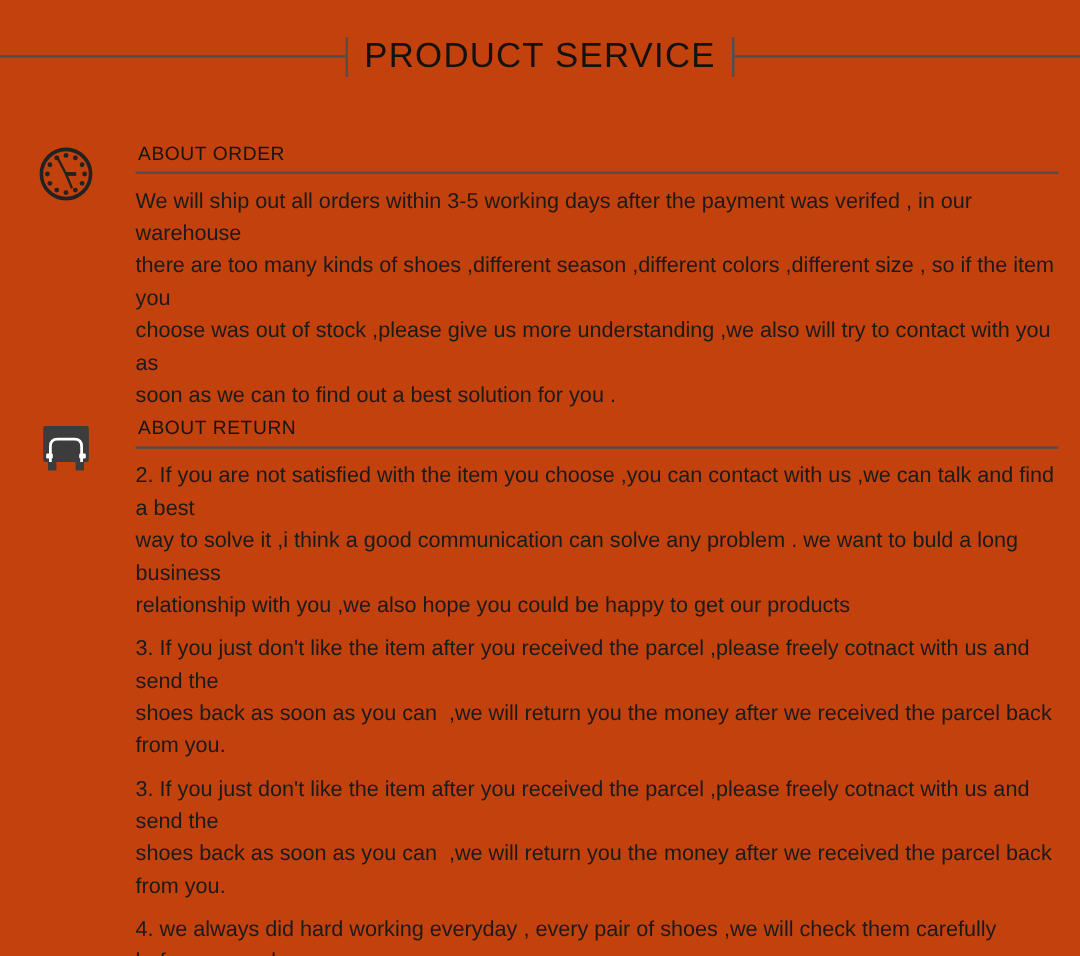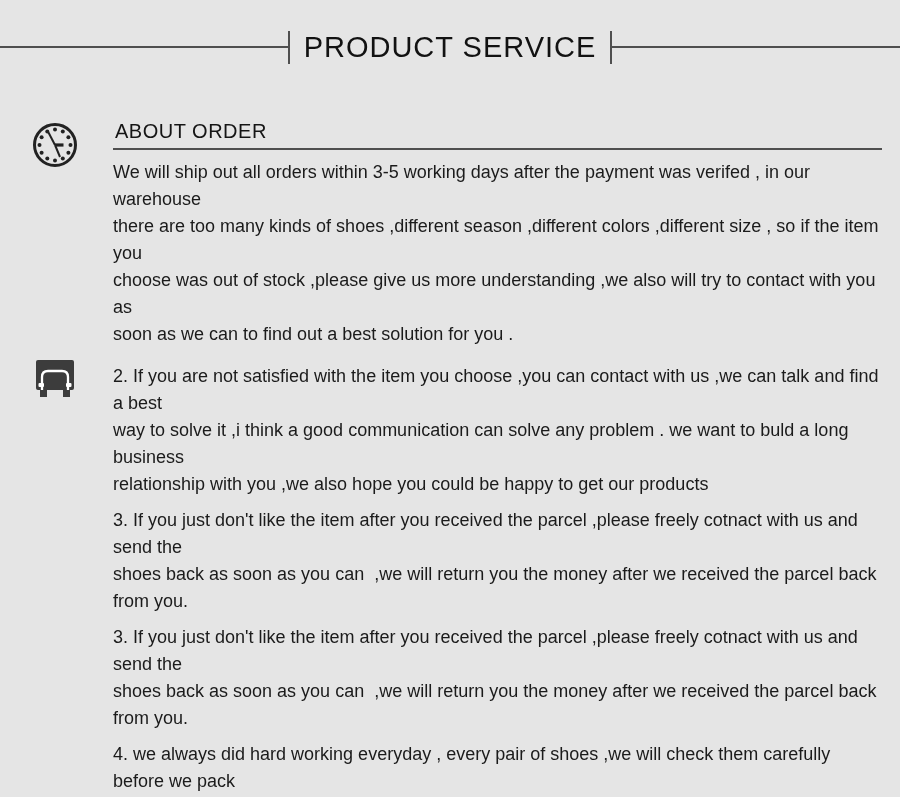--- a/index.html
+++ b/index.html
@@ -1,19 +1,19 @@
 <!DOCTYPE html>
 <html><head>
 <meta charset="utf-8">
 <style>
   html,body { margin:0; padding:0; background:#ffffff; }
   .page {
     position:relative;
     width:900px; height:797px;
-    background:#e5e5e5;
+    background:#c2410c;
     font-family:"Liberation Sans","DejaVu Sans",sans-serif;
     color:#1b1b1b;
     overflow:hidden;
     box-sizing:border-box;
   }
   
   .title-row {
     display:flex; align-items:center;
     padding-top:28px; height:38px;
   }
@@ -25,21 +25,21 @@
   }
   
   .svc { display:flex; align-items:flex-start; padding:0 18px 0 30px; }
   .svc-order    { margin-top:54px; }
   .svc-return   { margin-top:6px;  }
   .svc-feedback { margin-top:19px; }
   .icon-col { width:83px; flex:none; padding-top:0; }
   .icon-col svg { display:block; }
   .content { flex:1; max-width:780px; min-width:0; }
   .svc-heading {
-    font-size:20px; font-weight:400; letter-spacing:0.5px;
+    font-size:16px; font-weight:400; letter-spacing:0.5px;
     color:#151515; margin:0; padding:0 0 5px 2px;
     border-bottom:2px solid #4f4f4f;
   }
   .svc-text {
     white-space:pre-wrap;
     font-size:18px; line-height:1.5;
     margin:9px 0 0 0; color:#1b1b1b;
   }
   .svc-text + .svc-text { }
 </style>
@@ -97,20 +97,21 @@
           <rect x="6" y="6" width="38" height="30" rx="2" fill="#3c3c3c"></rect>
           <path d="M12 36 v-13 q0 -6 6 -6 h14 q6 0 6 6 v13" fill="none" stroke="#ffffff" stroke-width="2.3"></path>
           <rect x="8.5" y="29" width="5.5" height="4" rx="1" fill="#ffffff"></rect>
           <rect x="36" y="29" width="5.5" height="4" rx="1" fill="#ffffff"></rect>
           <rect x="10" y="36" width="7" height="7" fill="#3c3c3c"></rect>
           <rect x="33" y="36" width="7" height="7" fill="#3c3c3c"></rect>
         </svg>
       </span>
     </div>
     <div class="content">
+      <h2 class="svc-heading">ABOUT RETURN</h2>
       <p class="svc-text">2. If you are not satisfied with the item you choose ,you can contact with us ,we can talk and find a best
 way to solve it ,i think a good communication can solve any problem . we want to buld a long business
 relationship with you ,we also hope you could be happy to get our products</p>
       <p class="svc-text">3. If you just don't like the item after you received the parcel ,please freely cotnact with us and send the
 shoes back as soon as you can  ,we will return you the money after we received the parcel back from you.</p>
       <p class="svc-text">3. If you just don't like the item after you received the parcel ,please freely cotnact with us and send the
 shoes back as soon as you can  ,we will return you the money after we received the parcel back from you.</p>
       <p class="svc-text">4. we always did hard working everyday , every pair of shoes ,we will check them carefully before we pack
 them . cut the line or clean it , But if there are any little small defects,we will be really appreciate if you could
 give us more understanding ,as you know ,we check all shoes by eyes ,so sometimes we will ingore some

